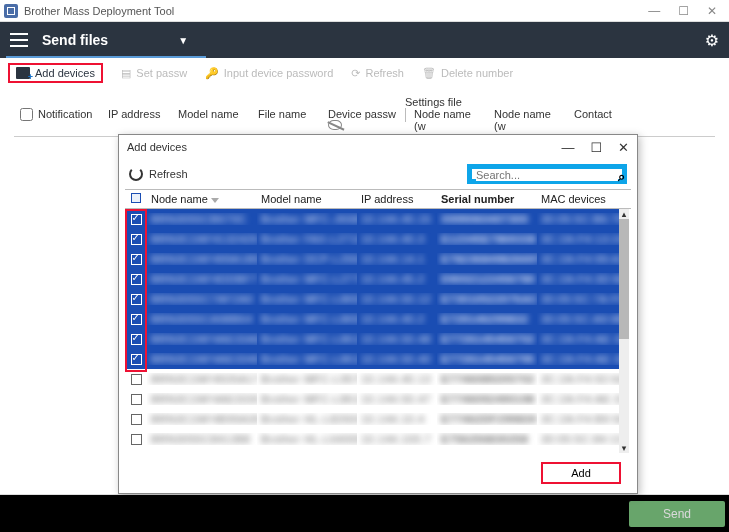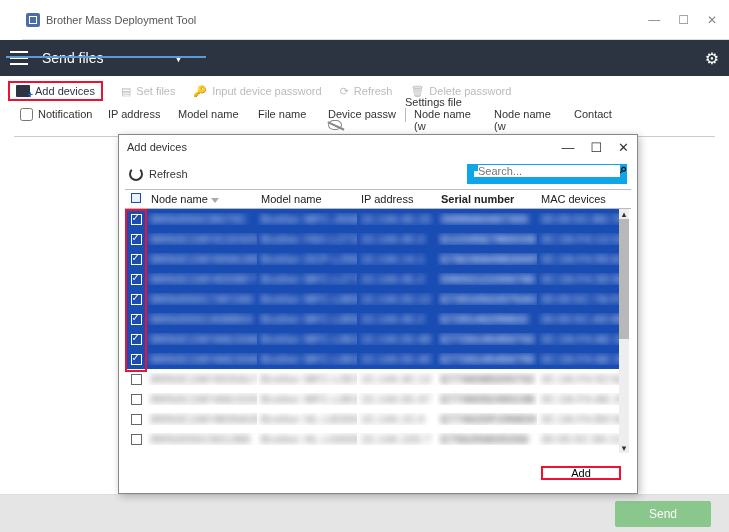--- a/index.html
+++ b/index.html
@@ -1,29 +1,29 @@
 <!DOCTYPE html>
 <html><head>
 <meta charset="utf-8">
 <style>
   * { box-sizing: border-box; margin: 0; padding: 0; font-family: 'Segoe UI', Tahoma, sans-serif; }
   body { width: 729px; height: 532px; background: #fff; overflow: hidden; position: relative; }
 
   
-  .titlebar { height: 40px; background: #fff; display: flex; align-items: center; padding: 8px 4px; font-size: 11px; color: #555; border-bottom: 1px solid #ddd; margin-left: 22px; }
+  .titlebar { height: 22px; background: #fff; display: flex; align-items: center; padding: 8px 4px; font-size: 11px; color: #555; border-bottom: 1px solid #ddd; }
   .titlebar-icon { width: 14px; height: 14px; background: #4a6da7; border-radius: 2px; margin-right: 6px; position: relative; }
   .titlebar-icon::after { content: ''; position: absolute; inset: 3px; border: 1px solid #fff; }
   .win-controls { margin-left: auto; display: flex; gap: 18px; padding-right: 8px; color: #888; }
   .win-controls span { cursor: default; font-size: 12px; }
 
   
   .topbar { height: 36px; background: #2b3440; display: flex; align-items: center; color: #fff; padding: 0 10px; }
   .hamburger { width: 18px; height: 14px; display: flex; flex-direction: column; justify-content: space-between; margin-right: 14px; }
   .hamburger span { height: 2px; background: #fff; }
-  .topbar-title { font-size: 14px; font-weight: 400; }
+  .topbar-title { font-size: 14px; font-weight: 700; }
   .topbar-dd { margin-left: 70px; font-size: 10px; }
   .gear { margin-left: auto; font-size: 16px; }
   .tab-underline { position: absolute; top: 56px; left: 6px; width: 200px; height: 2px; background: #5a9bd8; }
 
   
   .toolbar { height: 30px; display: flex; align-items: center; padding: 0 8px; gap: 18px; font-size: 11px; color: #bbb; }
   .tb-btn { display: flex; align-items: center; gap: 5px; }
   .tb-btn.active { color: #2b3440; }
   .tb-btn .ic { width: 14px; height: 12px; display:inline-block; }
   .ic-monitor { background: #2b3440; border-radius: 1px; position: relative; }
@@ -31,31 +31,31 @@
   .red-hl { border: 2px solid #e13; padding: 2px 6px; }
 
   
   .grid-header2 { position:absolute; left: 405px; top: 96px; font-size:11px; color:#333;text-align:right; }
   .grid-header-row { position: absolute; top: 108px; left: 14px; right: 14px; display: flex; font-size: 11px; color: #333; border-bottom: 1px solid #ccc; padding-bottom: 4px; }
   .grid-header-row > div { padding: 0 6px; }
   .grid-header-row .chk { width: 18px; }
   .ghr-sep { position:absolute; top:108px; left:405px; width:1px; height:14px; background:#bbb; }
 
   
-  .footer { position: absolute; bottom: 0; left: 0; right: 0; height: 38px; background: #e5e5e5; display: flex; align-items: center; justify-content: flex-end; padding: 0 18px; border-top: 1px solid #ddd; }
+  .footer { position: absolute; bottom: 0; left: 0; right: 0; height: 38px; background: #000000; display: flex; align-items: center; justify-content: flex-end; padding: 0 4px; border-top: 1px solid #ddd; }
   .send-btn { background: #7bc27e; color: #fff; padding: 6px 34px; font-size: 12px; border-radius: 2px; opacity: .85; }
 
   
   .dialog { position: absolute; top: 134px; left: 118px; width: 520px; height: 360px; background: #fff; border: 1px solid #888; box-shadow: 2px 2px 8px rgba(0,0,0,.25); display: flex; flex-direction: column; }
   .dlg-title { height: 24px; display: flex; align-items: center; padding: 0 8px; font-size: 11px; color: #333; }
   .dlg-controls { margin-left: auto; display: flex; gap: 16px; color: #333; font-size: 13px; }
   .dlg-toolbar { height: 30px; display: flex; align-items: center; padding: 0 10px; gap: 6px; }
   .refresh-ic { width: 14px; height: 14px; border: 2px solid #333; border-radius: 50%; border-top-color: transparent; }
   .dlg-refresh { font-size: 11px; color: #333; }
-  .search-box { margin-left: auto; display: flex; align-items: flex-end; border: 7px solid #0ea5e9; height: 20px; width: 160px; padding: 0 4px; }
+  .search-box { margin-left: auto; display: flex; align-items: flex-start; border: 5px solid #0ea5e9; height: 20px; width: 160px; padding: 0 4px; }
   .search-box input { border: none; outline: none; font-size: 11px; flex: 1; }
   .search-ic { font-size: 13px; font-weight: bold; }
 
   
   .dlg-grid { flex: 1; display: flex; flex-direction: column; overflow: hidden; position: relative; padding: 0 6px;}
   .dlg-ghead { display: flex; font-size: 11px; color: #222; border-top: 1px solid #bbb; border-bottom: 1px solid #bbb; height: 20px; align-items: center; }
   .dlg-ghead > div, .dlg-row > div { padding: 0 4px; overflow: hidden; white-space: nowrap; }
   .col-chk { width: 22px; text-align:center; }
   .col-nn { width: 110px; }
   .col-mn { width: 100px; }
@@ -71,21 +71,21 @@
   .dlg-row.sel .chk { background: #1a4db3; border-color: #fff; position: relative; }
   .dlg-row.sel .chk::after { content: '✓'; position: absolute; top: -3px; left: 0; font-size: 10px; color: #fff; }
   .dlg-row .blur { filter: blur(3px); letter-spacing: .5px; }
 
   .scroll-track { position:absolute; right:2px; top:0; bottom:0; width:10px; background:#eee;}
   .scroll-thumb { position:absolute; right:2px; top:0; width:10px; height:120px; background:#b8b8b8;}
   .scroll-arrow { position:absolute; right:2px; width:10px; height:10px; font-size:9px; text-align:center; color:#333; line-height:10px;}
 
   
   .dlg-footer { height: 40px; display: flex; align-items: center; justify-content: flex-end; gap: 10px; padding: 0 16px; }
-  .dlg-btn { width: 80px; height: 14px; font-size: 11px; display: flex; align-items: center; justify-content: center; border: 1px solid #888; background: #fff; }
+  .dlg-btn { width: 80px; height: 22px; font-size: 11px; display: flex; align-items: center; justify-content: center; border: 1px solid #888; background: #fff; }
   .dlg-btn.primary { border: 2px solid #e13; }
 
   
   .red-chk-hl { position: absolute; top: 209px; left: 125px; width: 22px; height: 163px; border: 2px solid #e13; pointer-events: none; }
   .tri { display:inline-block; width:0; height:0; border-left:4px solid transparent; border-right:4px solid transparent; border-top:5px solid #aaa; vertical-align:middle;}
   .eye-off{display:inline-block; width:14px;height:10px;border:1.5px solid #888;border-radius:50%/60%; position:relative;}
   .eye-off::after{content:'';position:absolute;left:-2px;top:4px;width:18px;height:1.5px;background:#888;transform:rotate(25deg);}
 </style>
 </head>
 <body>
@@ -114,33 +114,33 @@
 
 <div class="toolbar">
   <span class="red-hl">
     <span class="tb-btn active">
       <span class="ic ic-monitor"></span>
       <span>Add devices</span>
     </span>
   </span>
   <span class="tb-btn">
     <span>▤</span>
-    <span>Set files</span>
+    <span>Set passw</span>
   </span>
   <span class="tb-btn">
     <span>🔑</span>
     <span>Input device password</span>
   </span>
   <span class="tb-btn">
     <span>⟳</span>
     <span>Refresh</span>
   </span>
   <span class="tb-btn">
     <span>🗑</span>
-    <span>Delete password</span>
+    <span>Delete number</span>
   </span>
 </div>
 
 <div class="grid-header2">Settings file</div>
 <div class="ghr-sep"></div>
 <div class="grid-header-row">
   <div class="chk"><input type="checkbox" style=""></div>
   <div style="width:70px">Notification</div>
   <div style="width:70px">IP address</div>
   <div style="width:80px">Model name</div>

